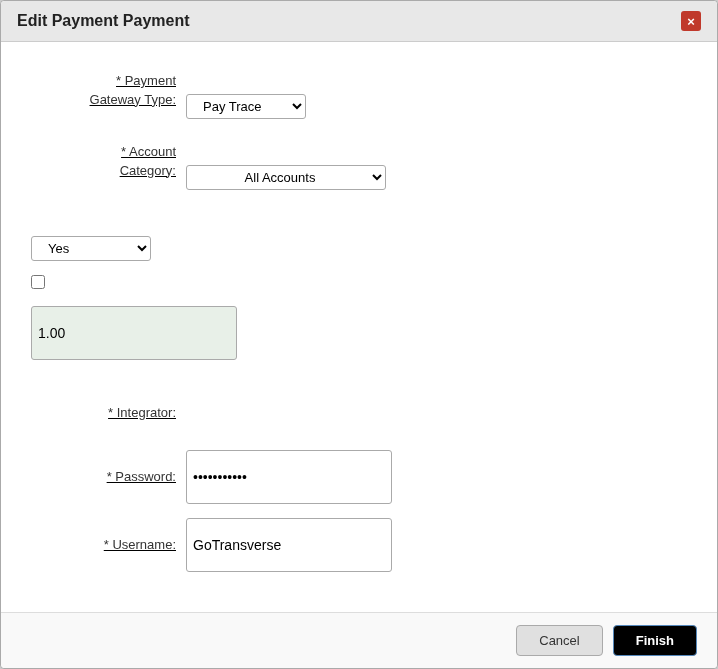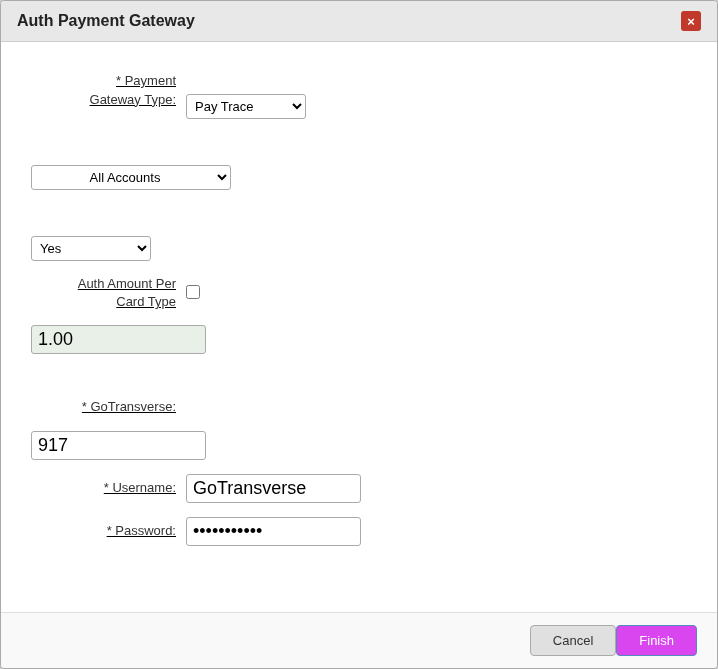--- a/index.html
+++ b/index.html
@@ -68,163 +68,161 @@
       min-width: 155px;
       padding-right: 10px;
       color: #333;
       line-height: 1.4;
       font-size: 13px;
     }
     .form-control-wrapper {
       flex: 1;
     }
     select.form-select {
-      padding: 3px 4px;
+      padding: 3px 12px;
       border: 1px solid #aaa;
       border-radius: 3px;
       font-size: 13px;
       background: #fff;
       cursor: pointer;
       min-width: 120px;
       margin-top: 32px;
     }
     select.form-select-wide {
       min-width: 200px;
       text-align: center;
     }
     input[type="text"],
     input[type="password"] {
-      padding: 3px 6px;
+      padding: 18px 6px;
       border: 1px solid #aaa;
       border-radius: 3px;
-      font-size: 18px;
-      width: 175px;
+      font-size: 14px;
+      width: 206px;
     }
     input[type="checkbox"] {
       width: 14px;
       height: 14px;
       cursor: pointer;
     }
     .verification-input {
       width: 90px;
       background: #e8f0e8;
     }
     .section-divider {
       height: 30px;
     }
     .dialog-footer {
       border-top: 1px solid #ddd;
       padding: 12px 20px;
       display: flex;
       justify-content: flex-end;
+      gap: 10px;
       background: #f9f9f9;
       border-radius: 0 0 4px 4px;
     }
     .btn {
       padding: 7px 22px;
       border-radius: 4px;
       border: 1px solid #aaa;
       font-size: 13px;
       cursor: pointer;
     }
     .btn-cancel {
       background: #e0e0e0;
       color: #333;
     }
     .btn-finish {
-      background: #d946ef;
+      background: #000000;
       color: #fff;
       border-color: #5588bb;
-      font-weight: normal;
+      font-weight: bold;
     }
   </style>
 </head>
 <body>
 
 <div class="dialog">
 
   <div class="dialog-titlebar">
-    <span class="dialog-title">Auth Payment Gateway</span>
+    <span class="dialog-title">Edit Payment Payment</span>
     <button class="close-btn">×</button>
   </div>
 
   <div class="dialog-body">
 
     <div class="form-group">
       <label class="form-label">
         <span>* Payment<br>Gateway Type:</span>
       </label>
       <div class="form-control-wrapper">
         <select class="form-select">
           <option>Pay Trace</option>
         </select>
       </div>
     </div>
 
     <div class="form-group">
+      <label class="form-label">
+        <span>* Account<br>Category:</span>
+      </label>
       <div class="form-control-wrapper">
         <select class="form-select form-select-wide">
           <option>All Accounts</option>
         </select>
       </div>
     </div>
 
     <div class="form-group">
       <div class="form-control-wrapper">
         <select class="form-select">
           <option>Yes</option>
           <option>No</option>
         </select>
       </div>
     </div>
 
     <div class="form-group">
-      <label class="form-label">
-        <span>Auth Amount Per<br>Card Type</span>
-      </label>
       <div class="form-control-wrapper">
         <input type="checkbox" style="">
       </div>
     </div>
 
     <div class="form-group">
       <div class="form-control-wrapper">
         <input type="text" class="verification-input" value="1.00" style="">
       </div>
     </div>
 
     <div class="section-divider"></div>
 
     <div class="form-group">
       <label class="form-label">
-        <span>* GoTransverse:</span>
-      </label>
-    </div>
-
-    <div class="form-group">
-      <div class="form-control-wrapper">
-        <input type="text" value="917" style="">
+        <span>* Integrator:</span>
+      </label>
+    </div>
+
+    <div class="form-group">
+    </div>
+
+    <div class="form-group">
+      <label class="form-label">
+        <span>* Password:</span>
+      </label>
+      <div class="form-control-wrapper">
+        <input type="password" value="password123" style="">
       </div>
     </div>
 
     <div class="form-group">
       <label class="form-label">
         <span>* Username:</span>
       </label>
       <div class="form-control-wrapper">
         <input type="text" value="GoTransverse" style="">
-      </div>
-    </div>
-
-    <div class="form-group">
-      <label class="form-label">
-        <span>* Password:</span>
-      </label>
-      <div class="form-control-wrapper">
-        <input type="password" value="password123" style="">
       </div>
     </div>
 
   </div>
 
   <div class="dialog-footer">
     <button class="btn btn-cancel">Cancel</button>
     <button class="btn btn-finish">Finish</button>
   </div>
 </div>

